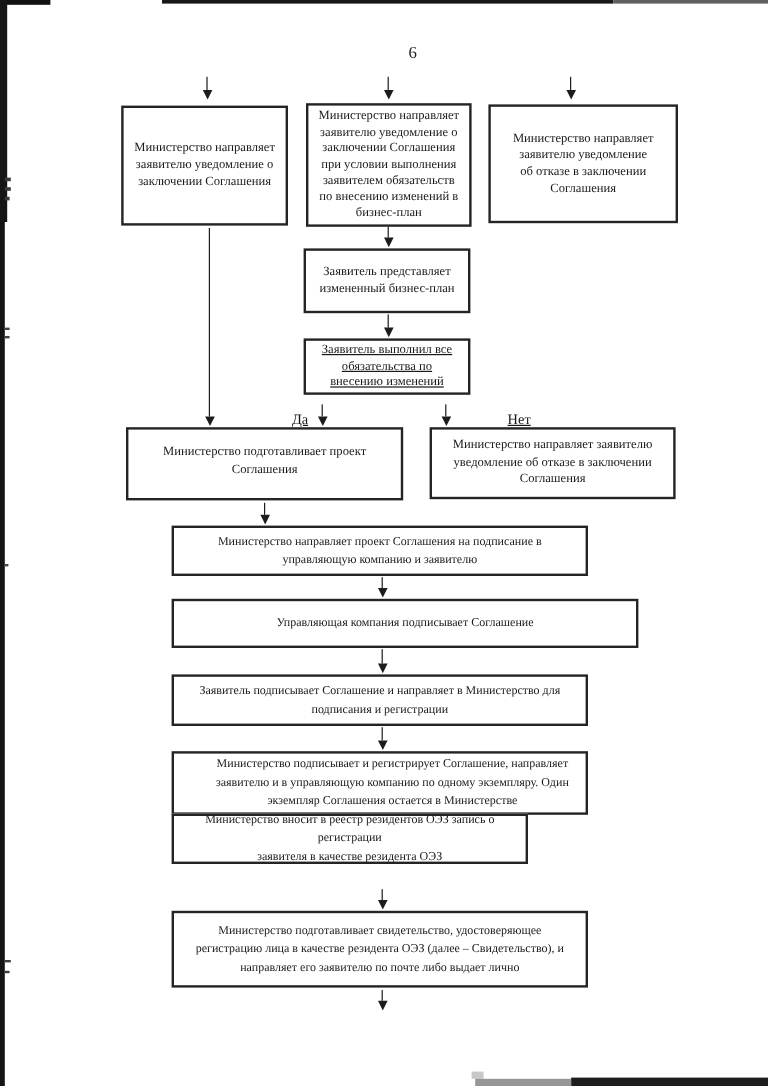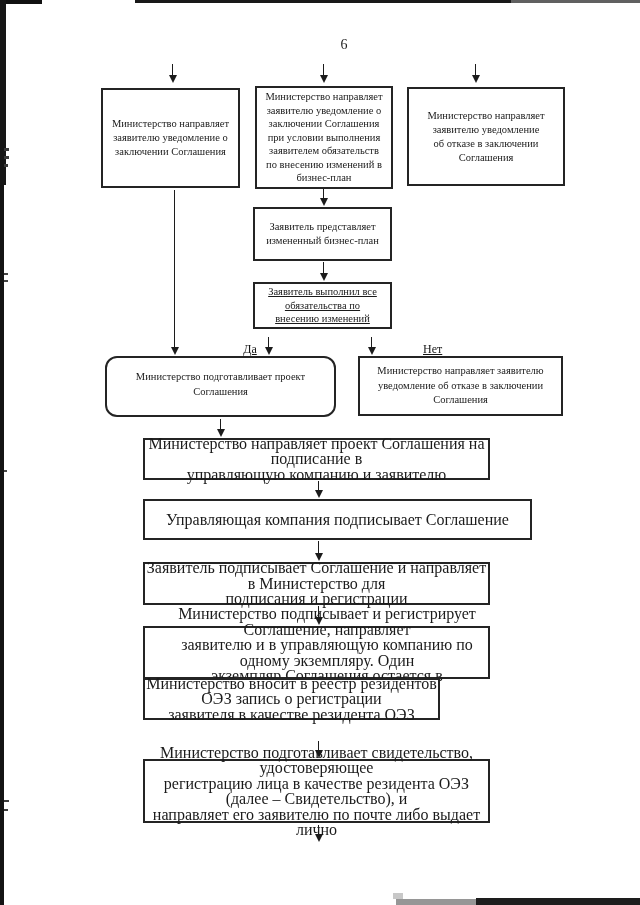--- a/index.html
+++ b/index.html
@@ -9,21 +9,21 @@
   }
   .box{
     position:absolute;box-sizing:border-box;border:2px solid #242424;background:#fff;
     display:flex;align-items:center;justify-content:center;text-align:center;
   }
   .bt{
     white-space:pre-line;display:block;width:100%;
     font-size:10.5px;line-height:14px;color:#1b1b1b;
   }
   .bt-sm{font-size:10.5px;line-height:13.5px;}
-  .bt-wide{font-size:16px;line-height:15.5px;}
+  .bt-wide{font-size:10px;line-height:15.5px;}
   .bt-mid{font-size:10.5px;line-height:14.5px;}
   .arrow{position:absolute;width:1px;background:#1c1c1c;}
   .arrow::after{
     content:"";position:absolute;left:-3.5px;bottom:-8px;width:0;height:0;
     border-left:4px solid transparent;border-right:4px solid transparent;
     border-top:8px solid #1c1c1c;
   }
   .lbl{position:absolute;font-size:12px;line-height:12px;color:#161616;text-decoration:underline;}
   .pagenum{position:absolute;left:334px;top:37px;width:20px;text-align:center;
     font-size:14px;color:#222;}
@@ -74,21 +74,21 @@
 внесению изменений</span>
 </div>
 
 <div class="arrow" style="left:174px;top:190px;height:157px;"></div>
 
 <div class="lbl" style="left:238px;top:343px;width:24px;text-align:center;">Да</div>
 <div class="arrow" style="left:268px;top:337px;height:10px;"></div>
 <div class="arrow" style="left:371px;top:337px;height:10px;"></div>
 <div class="lbl" style="left:387px;top:343px;width:30px;margin-left:36px;">Нет</div>
 
-<div class="box" style="left:105px;top:356px;width:231px;height:61px;padding-bottom:4px;border-radius:12px;">
+<div class="box" style="left:105px;top:356px;width:231px;height:61px;padding-bottom:4px;">
   <span class="bt bt-mid">Министерство подготавливает проект
 Соглашения</span>
 </div>
 <div class="box" style="left:358px;top:356px;width:205px;height:60px;align-items:center;">
   <span class="bt bt-mid">Министерство направляет заявителю
 уведомление об отказе в заключении
 Соглашения</span>
 </div>
 
 <div class="arrow" style="left:220px;top:419px;height:10px;"></div>

